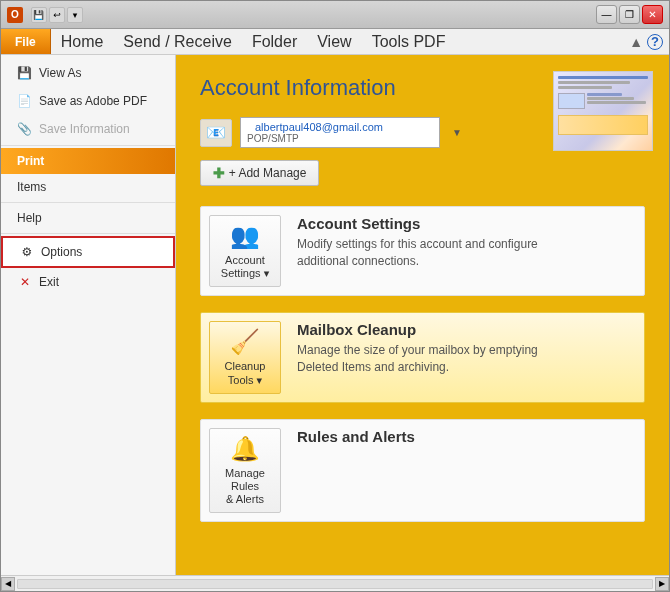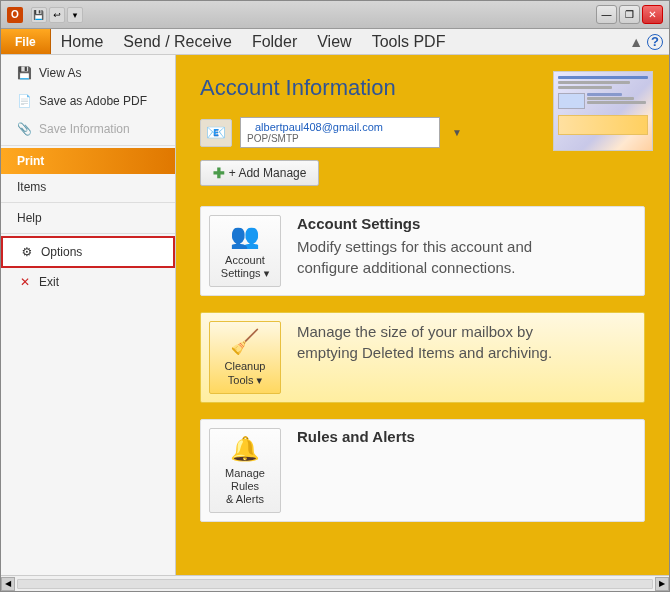--- a/index.html
+++ b/index.html
@@ -299,21 +299,21 @@
       line-height: 1.2;
       color: #333;
     }
     .action-desc h3 {
       font-size: 15px;
       font-weight: bold;
       color: #333;
       margin-bottom: 4px;
     }
     .action-desc p {
-      font-size: 15px;
+      font-size: 12px;
       color: #555;
       line-height: 1.4;
       max-width: 280px;
     }
 
     
     .preview-thumb {
       position: absolute;
       top: 16px;
       right: 16px;
@@ -475,20 +475,21 @@
           <p>Modify settings for this account and configure additional connections.</p>
         </div>
       </div>
 
       <div class="action-section highlighted">
         <button class="action-btn cleanup">
           <span class="action-btn-icon">🧹</span>
           <span class="action-btn-label">Cleanup<br>Tools ▾</span>
         </button>
         <div class="action-desc">
+          <h3>Mailbox Cleanup</h3>
           <p>Manage the size of your mailbox by emptying Deleted Items and archiving.</p>
         </div>
       </div>
 
       <div class="action-section">
         <button class="action-btn">
           <span class="action-btn-icon">🔔</span>
           <span class="action-btn-label">Manage Rules<br>&amp; Alerts</span>
         </button>
         <div class="action-desc">

